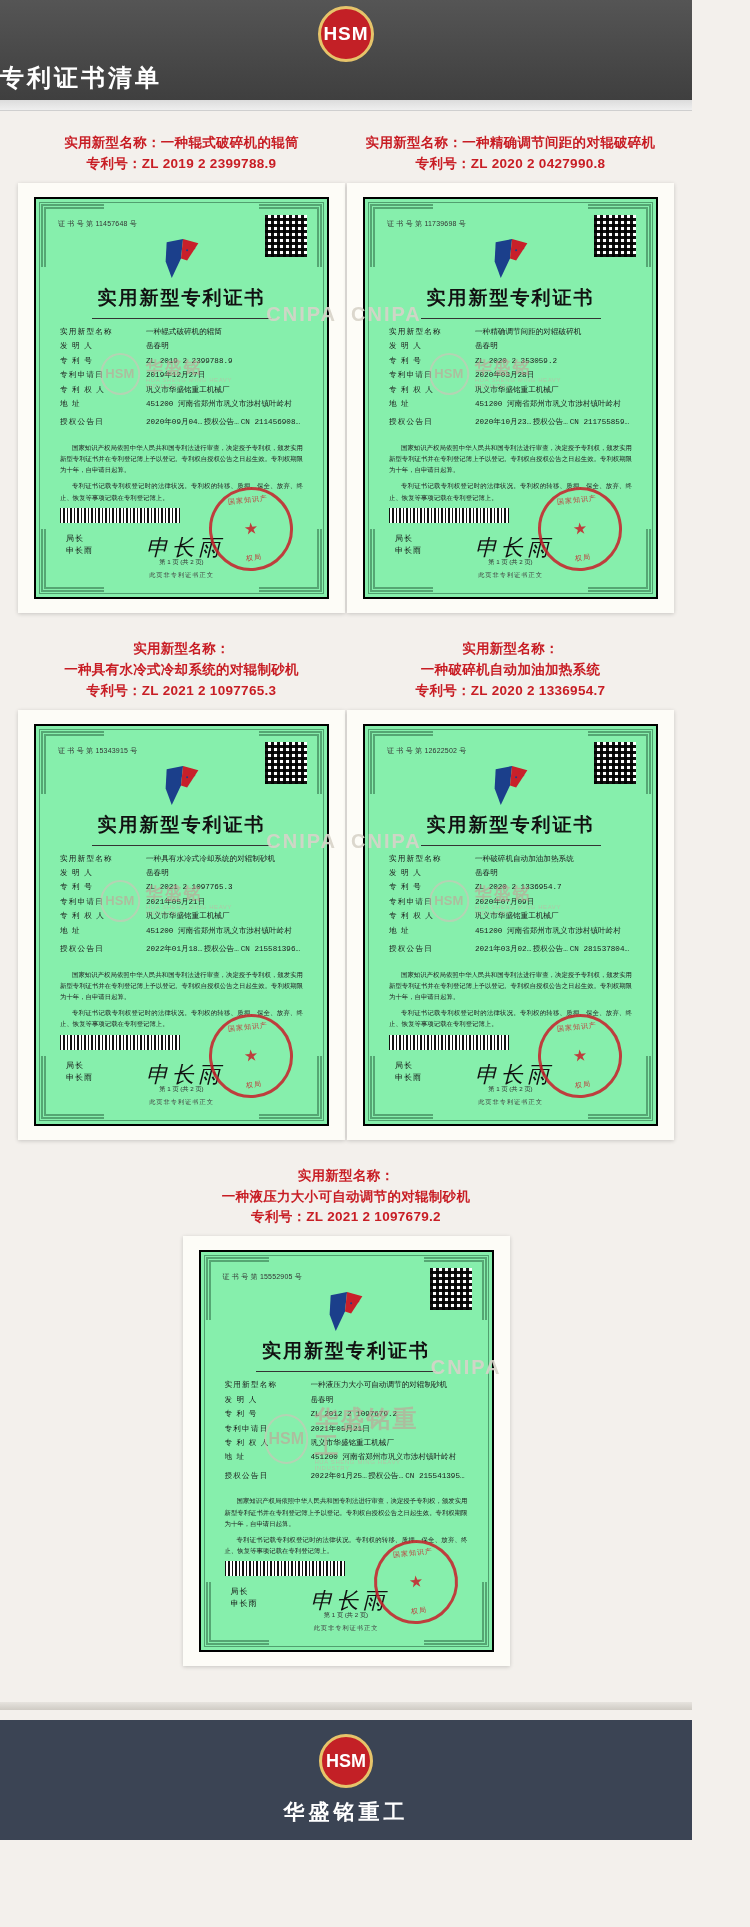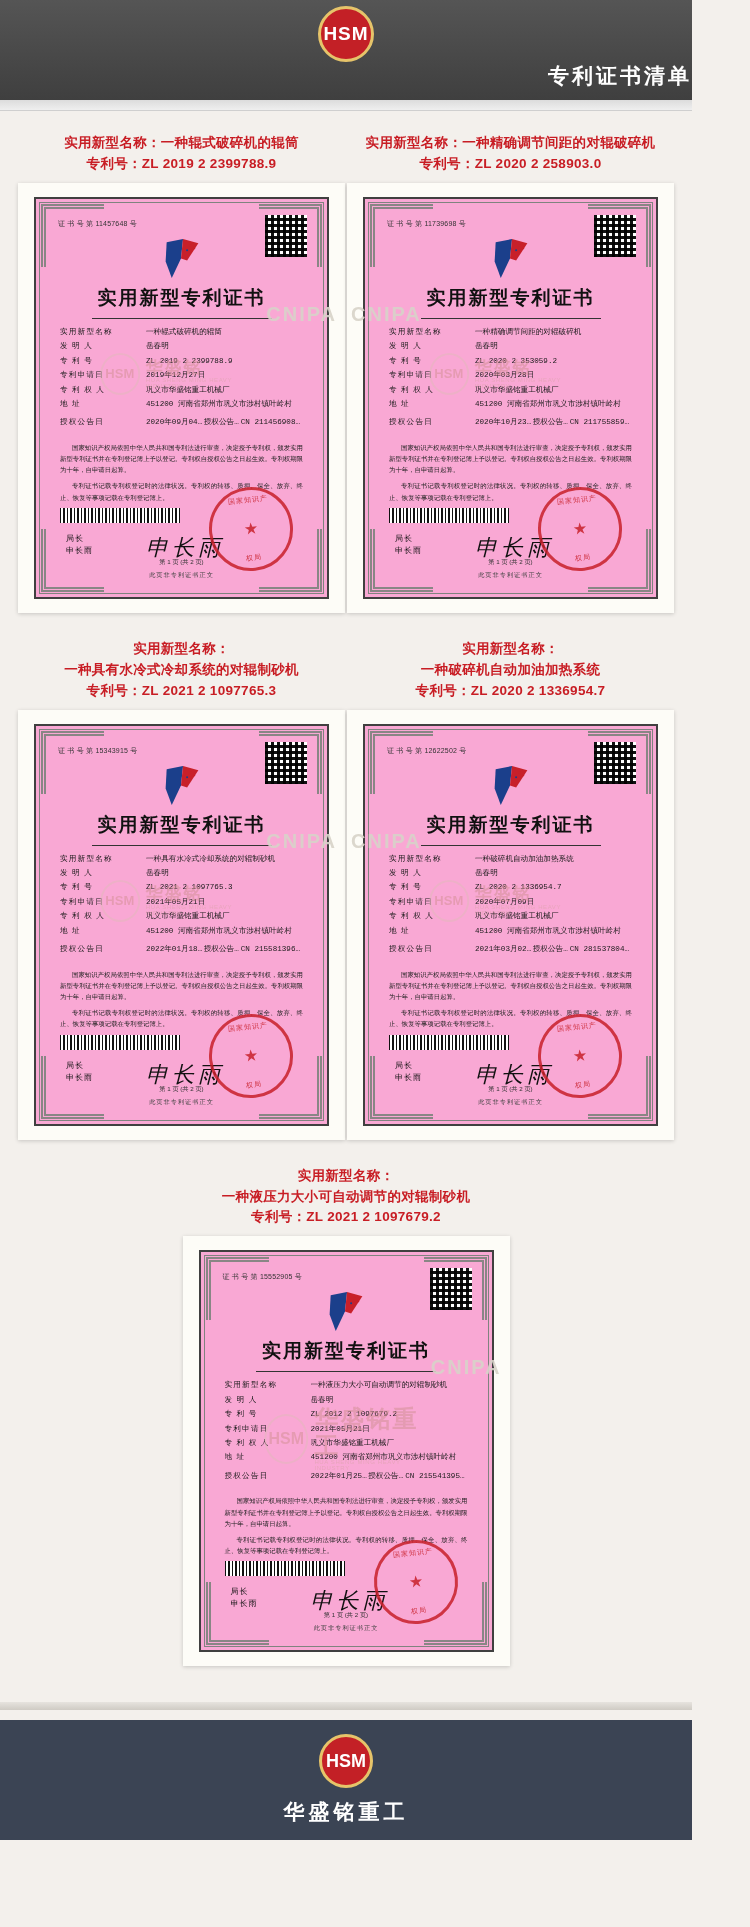--- a/index.html
+++ b/index.html
@@ -46,23 +46,23 @@
     font-size: 19px;
     font-weight: bold;
     letter-spacing: 1px;
     z-index: 5;
   }
   .header-title {
     position: absolute;
     left: 0;
     right: 0;
     top: 62px;
-    text-align: right;
+    text-align: left;
     color: #ffffff;
-    font-size: 21px;
+    font-size: 24px;
     letter-spacing: 3px;
     font-weight: bold;
   }
   .header-rule {
     height: 10px;
     background: linear-gradient(180deg, #dcdcdc 0%, #efefef 100%);
     border-bottom: 1px solid #cfcfcf;
   }
 
   
@@ -103,22 +103,22 @@
     box-shadow: 0 1px 4px rgba(0,0,0,0.18);
     overflow: hidden;
   }
 
   .cert-inner {
     position: absolute;
     left: 16px;
     top: 14px;
     right: 16px;
     bottom: 14px;
-    background: #f9a8d4;
-    border: 2px solid #404040;
+    background: #86efac;
+    border: 2px solid #000000;
     box-sizing: border-box;
   }
   .cert-inner:before {
     content: "";
     position: absolute;
     left: 3px; top: 3px; right: 3px; bottom: 3px;
     border: 1px solid #2e6b46;
     opacity: 0.6;
   }
   .cert-deco-tl, .cert-deco-tr, .cert-deco-bl, .cert-deco-br {
@@ -485,21 +485,21 @@
               <div class="cn">华盛铭</div>
               <div class="en">HUA SHENG MING HEAVY INDUSTRY</div>
             </div>
           </div>
         </div>
       </div>
 
       <div class="cert-block">
         <div class="cert-caption">
           <span>实用新型名称：一种精确调节间距的对辊破碎机</span>
-          <span class="ln2">专利号：ZL 2020 2 258903.0</span>
+          <span class="ln2">专利号：ZL 2020 2 0427990.8</span>
         </div>
         <div class="cert">
           <div class="cert-inner">
             <div class="cert-deco-tl"></div>
             <div class="cert-deco-tr"></div>
             <div class="cert-deco-bl"></div>
             <div class="cert-deco-br"></div>
 
             <div class="cert-serial">证 书 号 第 11739698 号</div>
             <div class="qr"></div>

